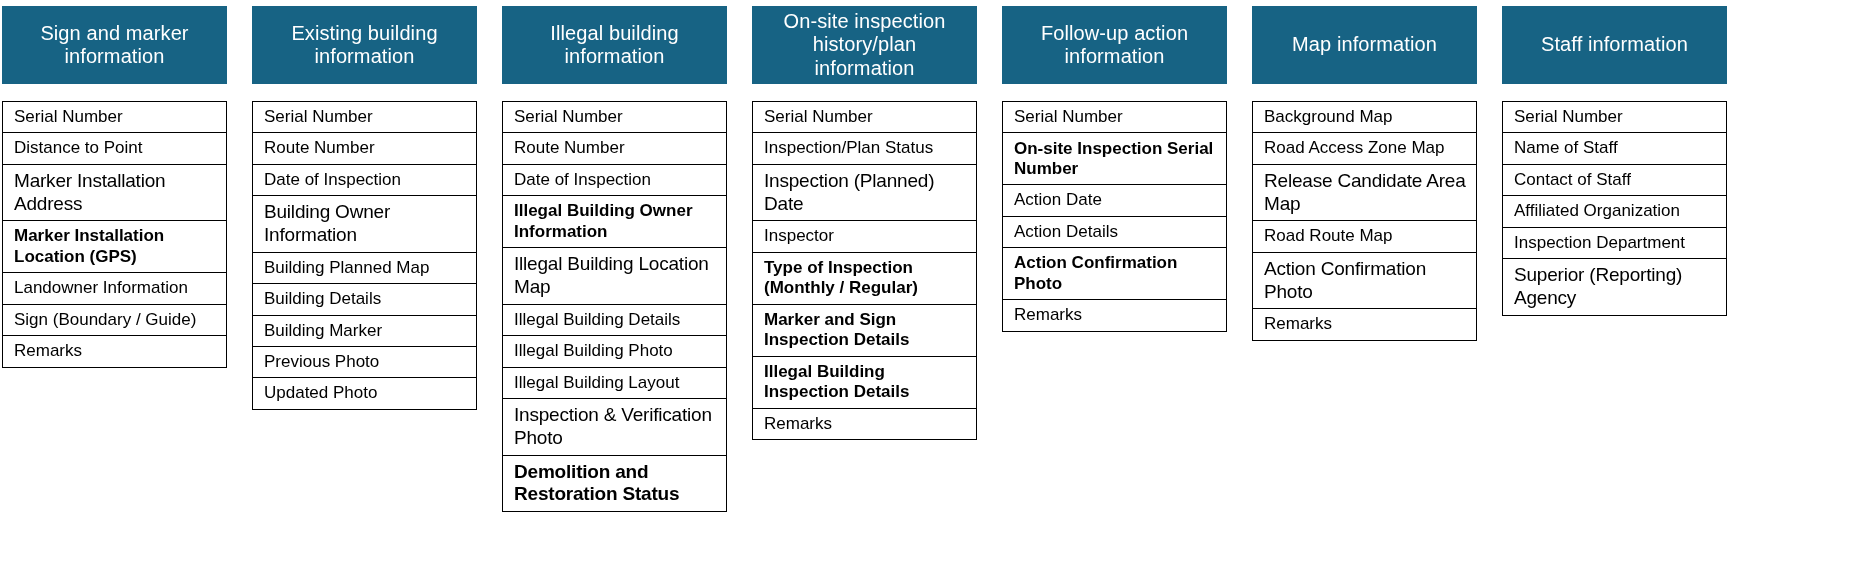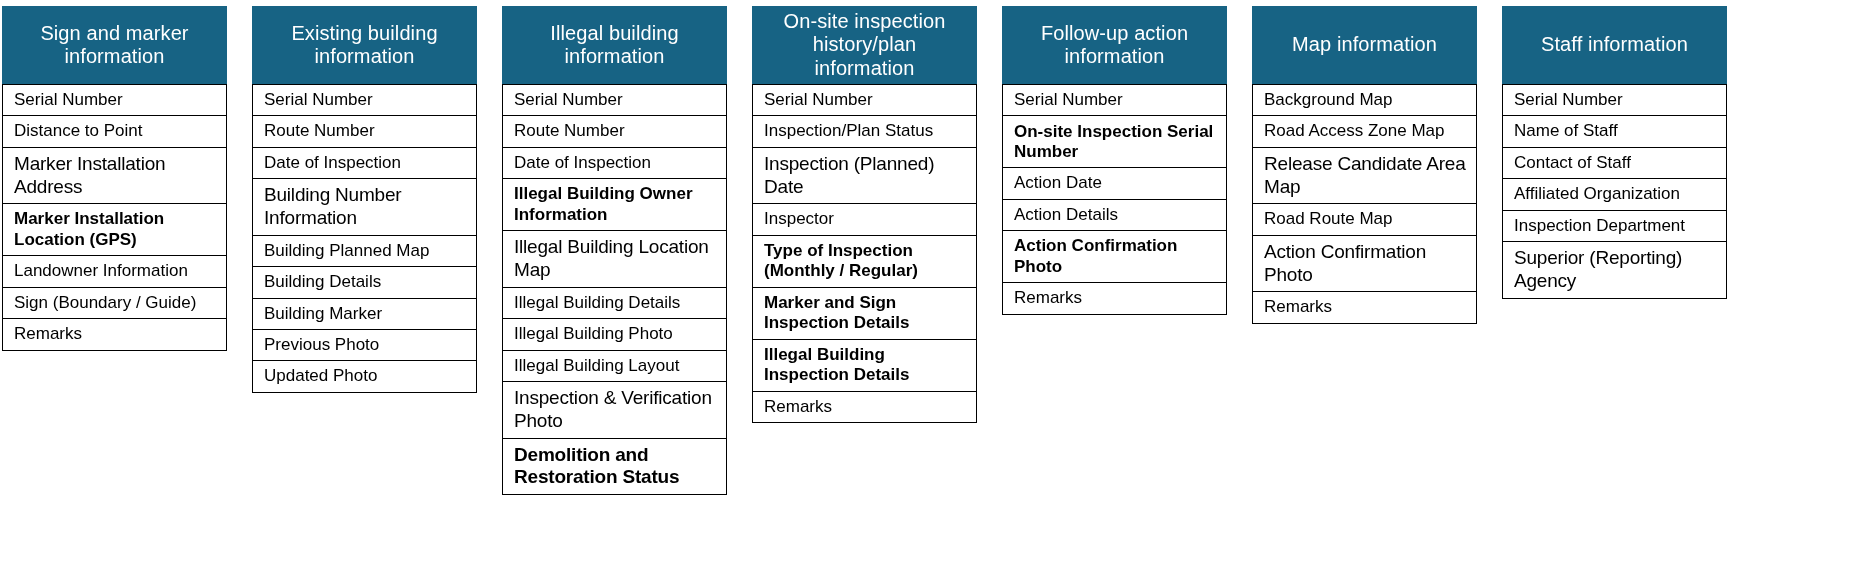--- a/index.html
+++ b/index.html
@@ -34,20 +34,21 @@
     align-items:center;
     justify-content:center;
     text-align:center;
     font-size:20px;
     line-height:1.16;
     padding:2px 8px;
     box-sizing:border-box;
     letter-spacing:0.1px;
   }
   .col-fields{
+    margin-top:17px;
     border:1.6px solid #000000;
     border-bottom:none;
     background:#ffffff;
     box-sizing:border-box;
   }
   .field{
     border-bottom:1.6px solid #000000;
     padding:5px 9px 5px 11px;
     font-size:17px;
     line-height:1.2;
@@ -83,21 +84,21 @@
         <div class="field">Sign (Boundary / Guide)</div>
         <div class="field">Remarks</div>
       </div>
     </div>
     <div class="column">
       <div class="col-header">Existing building information</div>
       <div class="col-fields">
         <div class="field">Serial Number</div>
         <div class="field">Route Number</div>
         <div class="field">Date of Inspection</div>
-        <div class="field sm">Building Number Information</div>
+        <div class="field sm">Building Owner Information</div>
         <div class="field">Building Planned Map</div>
         <div class="field">Building Details</div>
         <div class="field">Building Marker</div>
         <div class="field">Previous Photo</div>
         <div class="field">Updated Photo</div>
       </div>
     </div>
     <div class="column">
       <div class="col-header">Illegal building information</div>
       <div class="col-fields">

